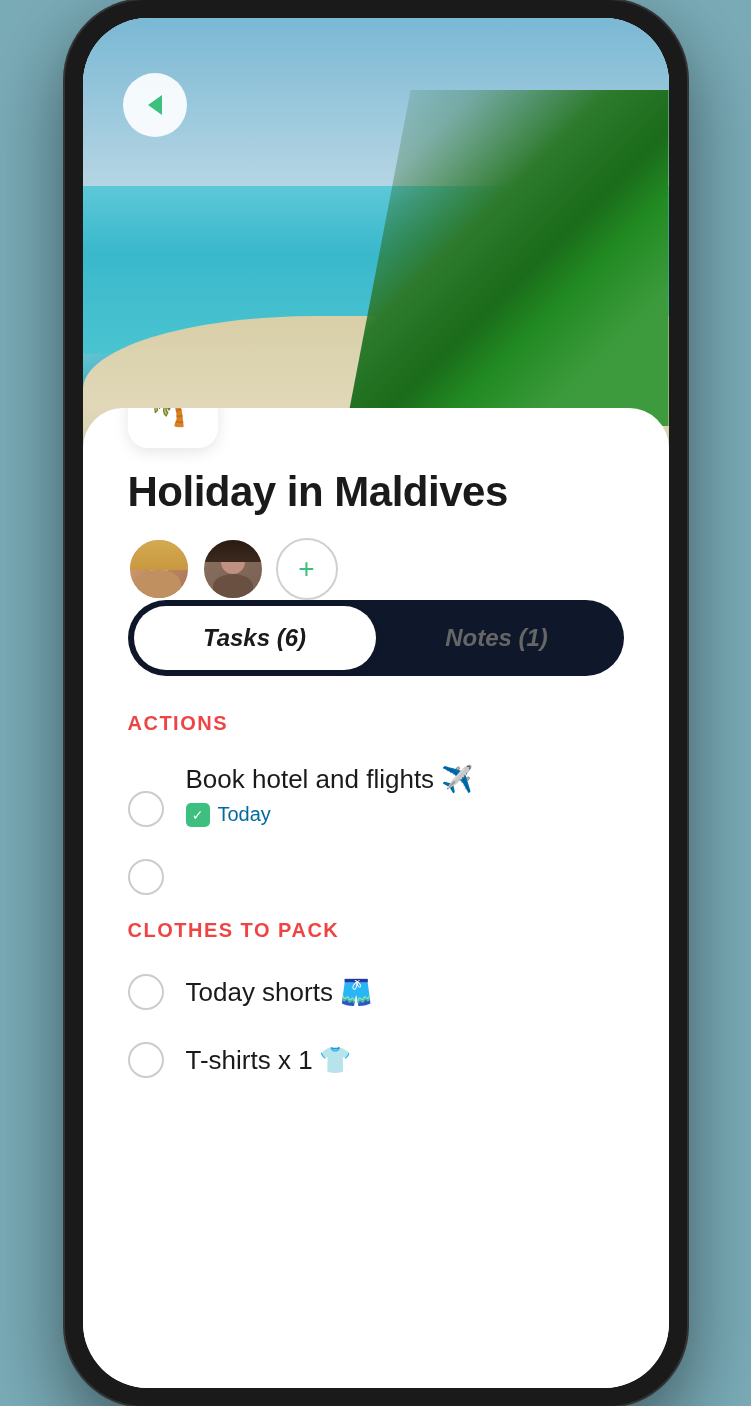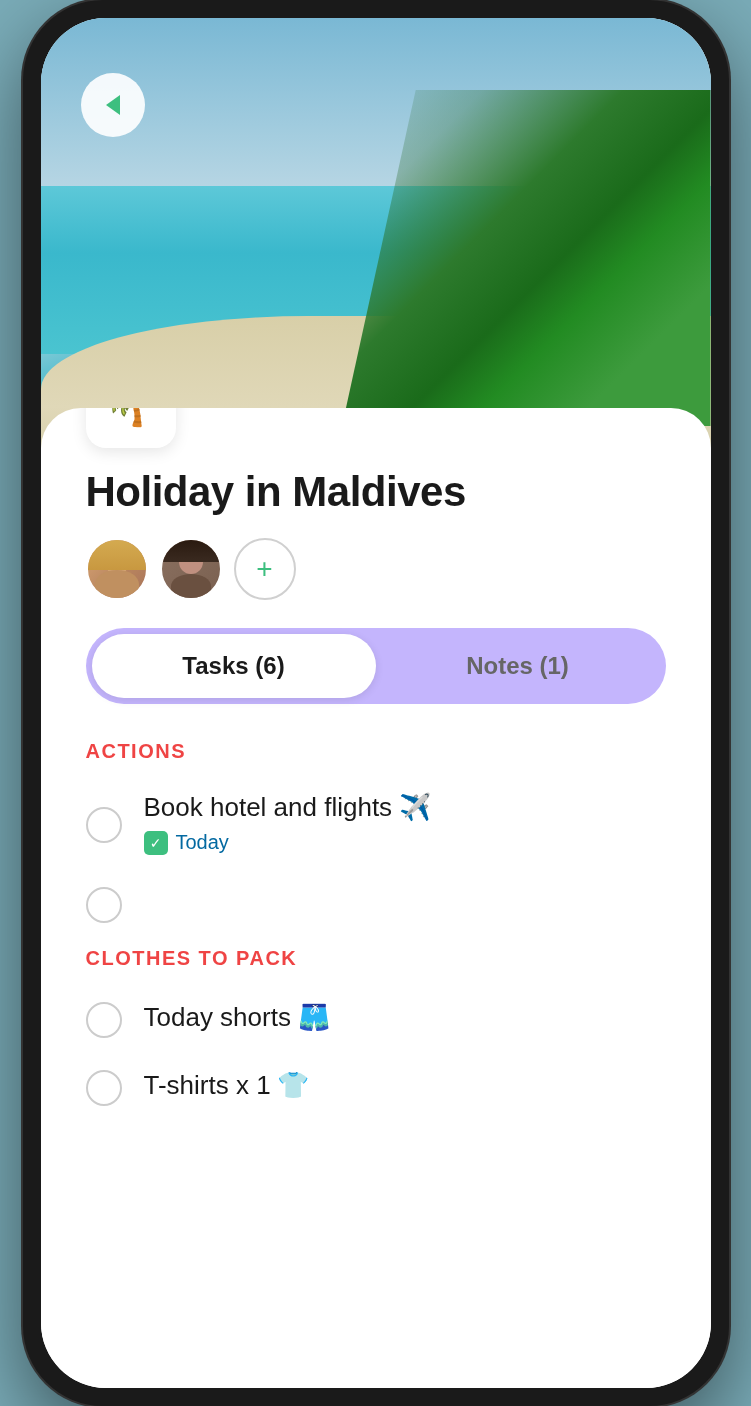--- a/index.html
+++ b/index.html
@@ -7,21 +7,21 @@
     body {
       background: #7aacb8;
       display: flex;
       justify-content: center;
       align-items: center;
       min-height: 100vh;
       font-family: -apple-system, BlinkMacSystemFont, 'Segoe UI', sans-serif;
     }
 
     .phone-frame {
-      width: 706px;
+      width: 622px;
       height: 1406px;
       background: #1a1a1a;
       border-radius: 80px;
       padding: 18px;
       box-shadow: 0 0 0 2px #333, 0 30px 80px rgba(0,0,0,0.5);
       position: relative;
       overflow: hidden;
     }
 
     .phone-screen {
@@ -268,25 +268,25 @@
 
     .plus-icon {
       color: #3dbf7f;
       font-size: 28px;
       font-weight: 300;
       line-height: 1;
     }
 
     
     .tabs-container {
-      margin-top: 28px;
-      background: #c4b5fd;
+      background: #0f172a;
       border-radius: 40px;
       padding: 6px;
       display: flex;
+      font-style: italic;
     }
 
     .tab {
       flex: 1;
       padding: 18px 0;
       text-align: center;
       border-radius: 35px;
       font-size: 24px;
       font-weight: 600;
       cursor: pointer;
@@ -310,21 +310,21 @@
       font-size: 20px;
       font-weight: 700;
       color: #ef4444;
       letter-spacing: 1.5px;
       text-transform: uppercase;
     }
 
     
     .task-item {
       display: flex;
-      align-items: center;
+      align-items: flex-end;
       gap: 22px;
       margin-top: 28px;
     }
 
     .task-checkbox {
       width: 36px;
       height: 36px;
       border-radius: 50%;
       border: 2.5px solid #ccc;
       background: #fff;

